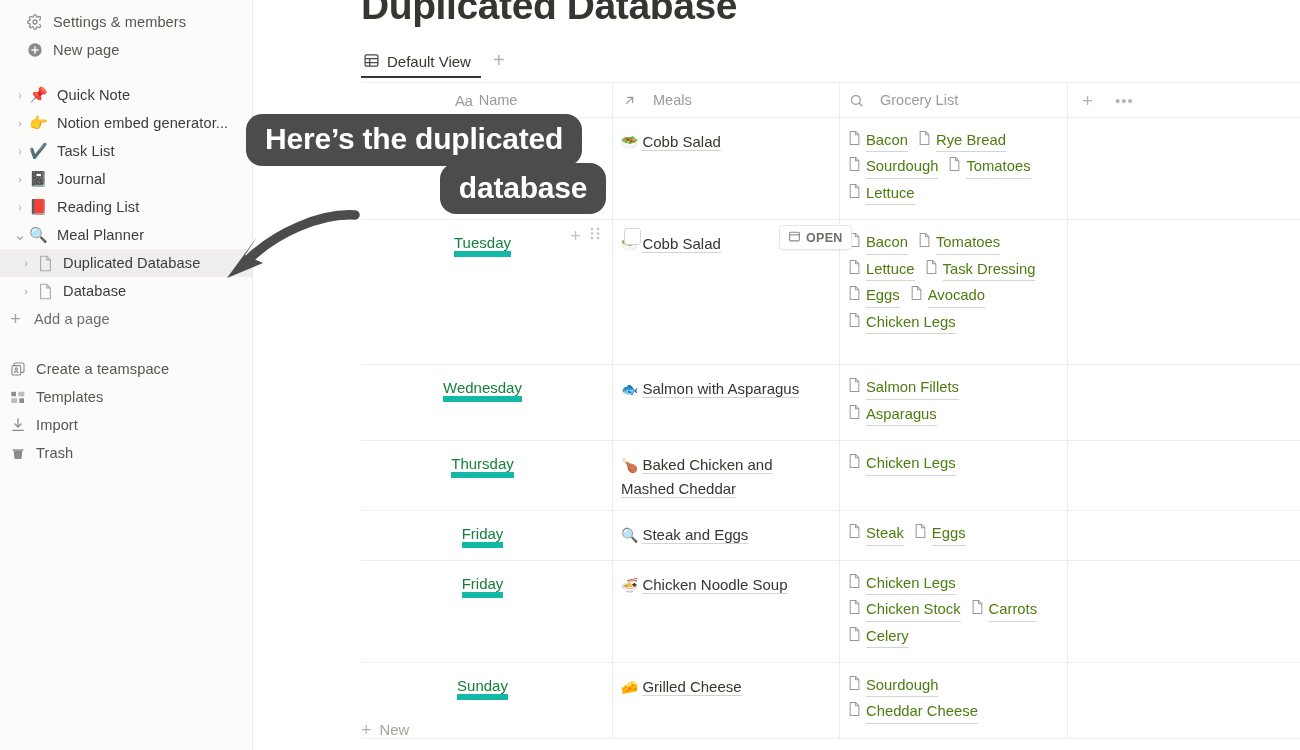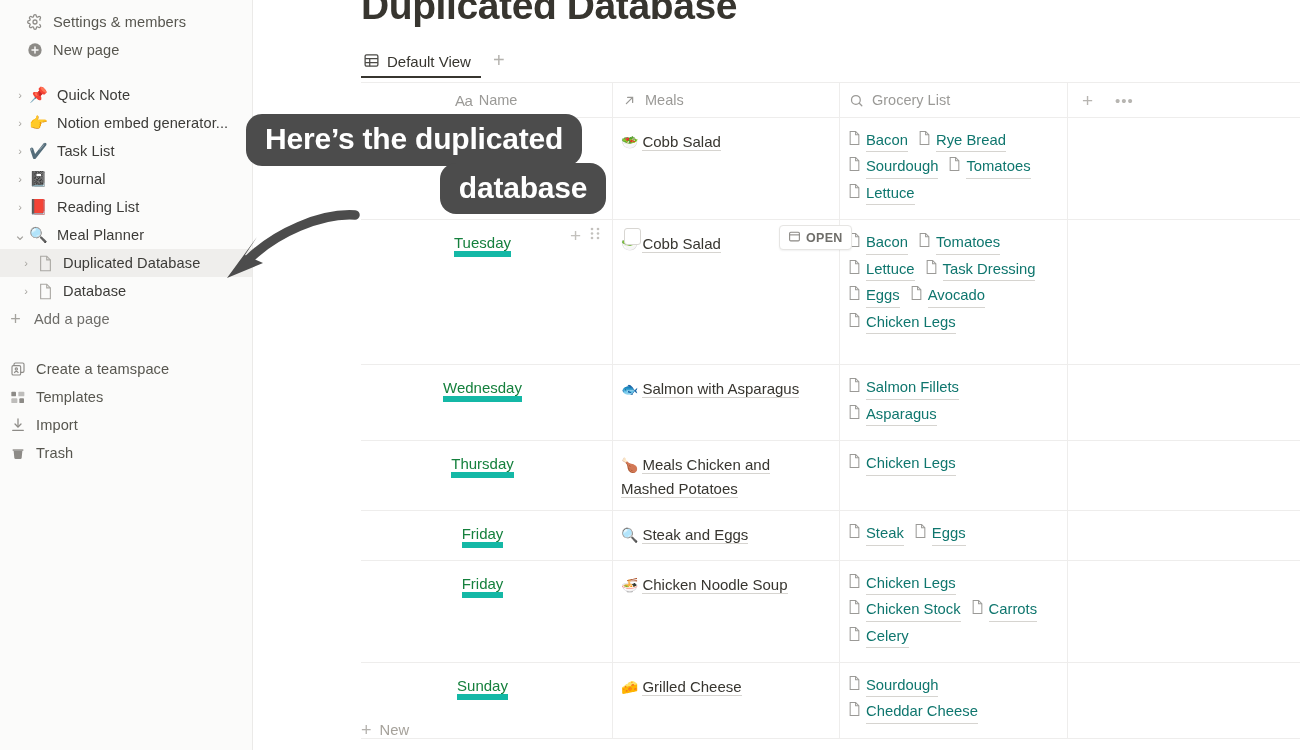--- a/index.html
+++ b/index.html
@@ -83,21 +83,21 @@
   }
 
   
   #table { position: absolute; left: 108px; top: 82px; width: 955px; }
   #thead {
     display: flex; height: 36px;
     border-top: 1px solid #eeedec;
     border-bottom: 1px solid #eeedec;
   }
   .th {
-    display: flex; align-items: center; gap: 8px;
+    display: flex; align-items: center; gap: 16px;
     padding-left: 8px;
     color: #9b9a97; font-size: 14.5px;
     border-right: 1px solid #eeedec;
     height: 100%;
   }
   .th-ico { width:16px; height:16px; display:flex; align-items:center; justify-content:center; color:#9b9a97; }
   .th-name { width: 252px; justify-content: center; gap: 7px; padding-left: 0; }
   .th-meals { width: 227px; }
   .th-grocery { width: 228px; }
   .th-actions {
@@ -127,21 +127,21 @@
   .meal-chip {
     display: inline; font-size: 15px; color: #37352f; line-height: 1.55;
   }
   .meal-emoji { font-size: 14px; margin-right: 4px; }
   .meal-text { border-bottom: 1px solid #d6d4d0; }
 
   .g-items { display: flex; flex-wrap: wrap; align-items: flex-start; }
   .g-item {
     display: inline-flex; align-items: center;
     margin-right: 10px; margin-bottom: 4px;
-    font-size: 14.8px; color:#0f766e;
+    font-size: 14.8px; color:#4d7c0f;
     line-height: 1.45;
     justify-content: flex-end;
   }
   .g-item .pgico { margin-right: 5px; color:#9b9a97; }
   .g-item .gl-text { border-bottom: 1px solid #d6d4d0; }
 
   #new-row {
     position: absolute; left: 108px; top: 712px;
     display: flex; align-items: center; gap: 8px;
     height: 36px; color: #a6a29b; font-size: 14.8px;
@@ -499,21 +499,21 @@
                       <path d="M14 2v6h6"></path>
                     </svg></span>
                   <span class="gl-text">Asparagus</span>
                 </span>
               </div>
             </div>
             <div class="td td-blank"></div>
           </div>
           <div class="trow" style="min-height: 60px;">
             <div class="td td-name"><span class="day-text">Thursday</span></div>
-            <div class="td td-meals"><span class="meal-chip"><span class="meal-emoji">🍗</span><span class="meal-text">Meals Chicken and Mashed Potatoes</span></span></div>
+            <div class="td td-meals"><span class="meal-chip"><span class="meal-emoji">🍗</span><span class="meal-text">Baked Chicken and Mashed Cheddar</span></span></div>
             <div class="td td-grocery">
               <div class="g-items">
                 <span class="g-item">
                   <span class="pgico"><svg width="13" height="16" viewBox="0 0 24 28" fill="none" stroke="#9b9a97" stroke-width="1.9">
                       <path d="M4 2h10l6 6v18H4z"></path>
                       <path d="M14 2v6h6"></path>
                     </svg></span>
                   <span class="gl-text">Chicken Legs</span>
                 </span>
               </div>

